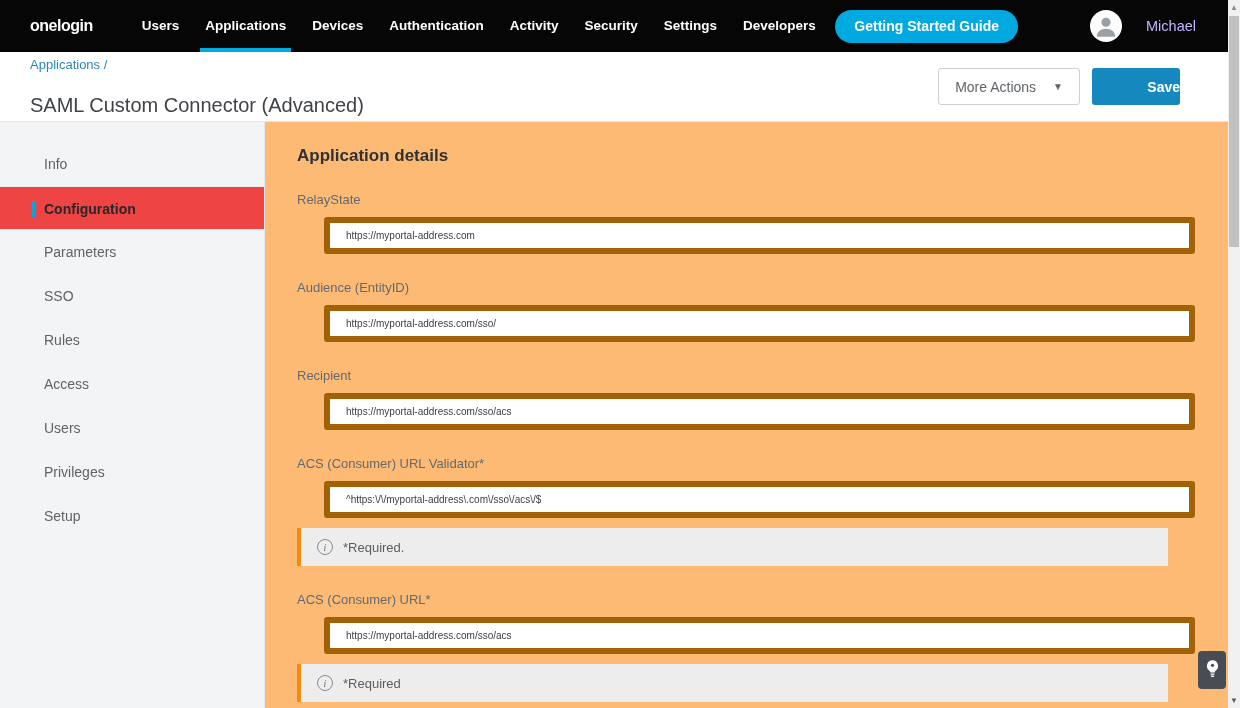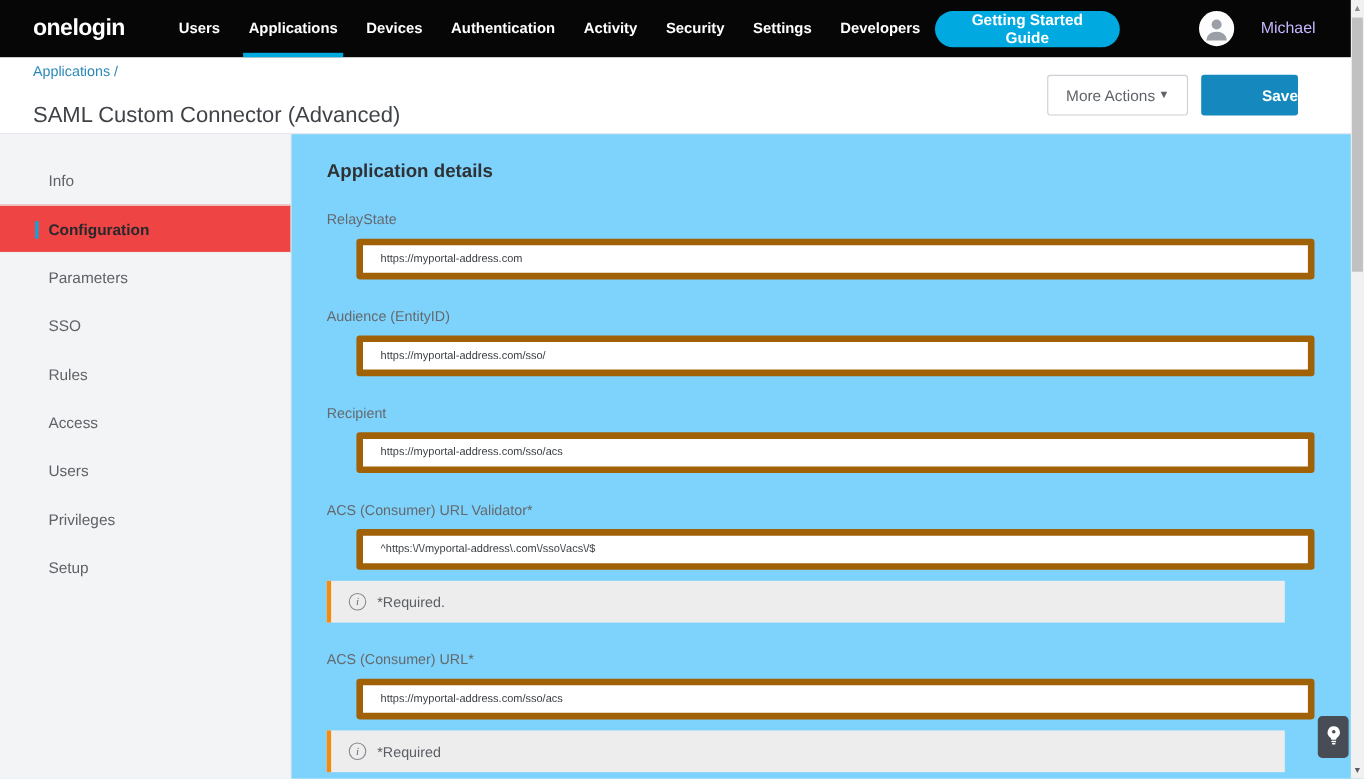--- a/index.html
+++ b/index.html
@@ -9,21 +9,21 @@
     background: #f7f8fa;
     position: relative;
   }
 
   
   .navbar {
     height: 52px; background: #060606; display: flex; align-items: stretch;
     padding: 0 30px; position: relative; z-index: 5;
   }
   .brand {
-    color: #fff; font-size: 21px; font-weight: 700; letter-spacing: -0.5px;
+    color: #fff; font-size: 16px; font-weight: 700; letter-spacing: -0.5px;
     align-self: center; margin-right: 36px;
   }
   .nav-items { display: flex; align-items: stretch; }
   .nav-item {
     color: #fff; font-size: 13.5px; font-weight: 600; line-height: 52px;
     padding: 0 13px; cursor: pointer; position: relative;
   }
   .nav-item.active::after {
     content: ""; position: absolute; left: 8px; right: 8px; bottom: 0;
     height: 4px; background: #00a9e0;
@@ -46,21 +46,21 @@
     height: 70px; background: #fff; border-bottom: 1px solid #e3e5e8;
     display: flex; align-items: center; padding: 0 60px 0 30px;
   }
   .header-titles { display: flex; flex-direction: column; justify-content: center; gap: 22px; }
   .breadcrumb { color: #2a88b8; font-size: 13px; cursor: pointer; }
   .page-title { color: #3f4347; font-size: 20px; font-weight: 400; }
   .header-actions { margin-left: auto; display: flex; gap: 12px; }
   .btn-secondary {
     height: 37px; background: #fff; border: 1px solid #ccd0d4; border-radius: 3px;
     color: #5f6368; font-size: 14px; font-family: inherit; padding: 0 16px;
-    cursor: pointer; display: flex; align-items: center; gap: 3px;
+    cursor: pointer; display: flex; align-items: center; gap: 17px;
   }
   .btn-secondary .chev { font-size: 10px; color: #5f6368; }
   .btn-primary {
     height: 37px; width: 88px; background: #1589bd; border: none; border-radius: 3px;
     color: #fff; font-size: 14px; font-weight: 700; font-family: inherit; cursor: pointer; text-align: right;
   }
 
   
   .body-row { display: flex; height: 586px; }
   .sidebar {
@@ -73,21 +73,21 @@
   }
   .side-item.active {
     background: #ef4444; color: #26282b; font-weight: 700;
     border-top: 1px solid #eceef0; border-bottom: 1px solid #eceef0;
   }
   .side-item.active::before {
     content: ""; position: absolute; left: 32px; top: 14px;
     width: 3px; height: 16px; background: #0fa3dd;
   }
 
-  .content { flex: 1; padding: 24px 72px 16px 32px; background: #7dd3fc; }
+  .content { flex: 1; padding: 24px 72px 16px 32px; background: #fdba74; }
   .section-title { font-size: 17px; font-weight: 700; color: #2e3135; margin-bottom: 26px; }
   .field-group { margin-bottom: 26px; }
   .field-label { display: block; font-size: 13px; color: #65696e; margin-bottom: 10px; }
   .text-input {
     width: 100%; height: 37px; background: #fff; border: 6px solid #a16207;
     border-radius: 3px; padding: 0 16px; font-size: 10px; color: #3a3e42;
     font-family: inherit; outline: none; margin-left: 27px;
   }
   .notice {
     margin-top: 10px; height: 38px; background: #ededee;

